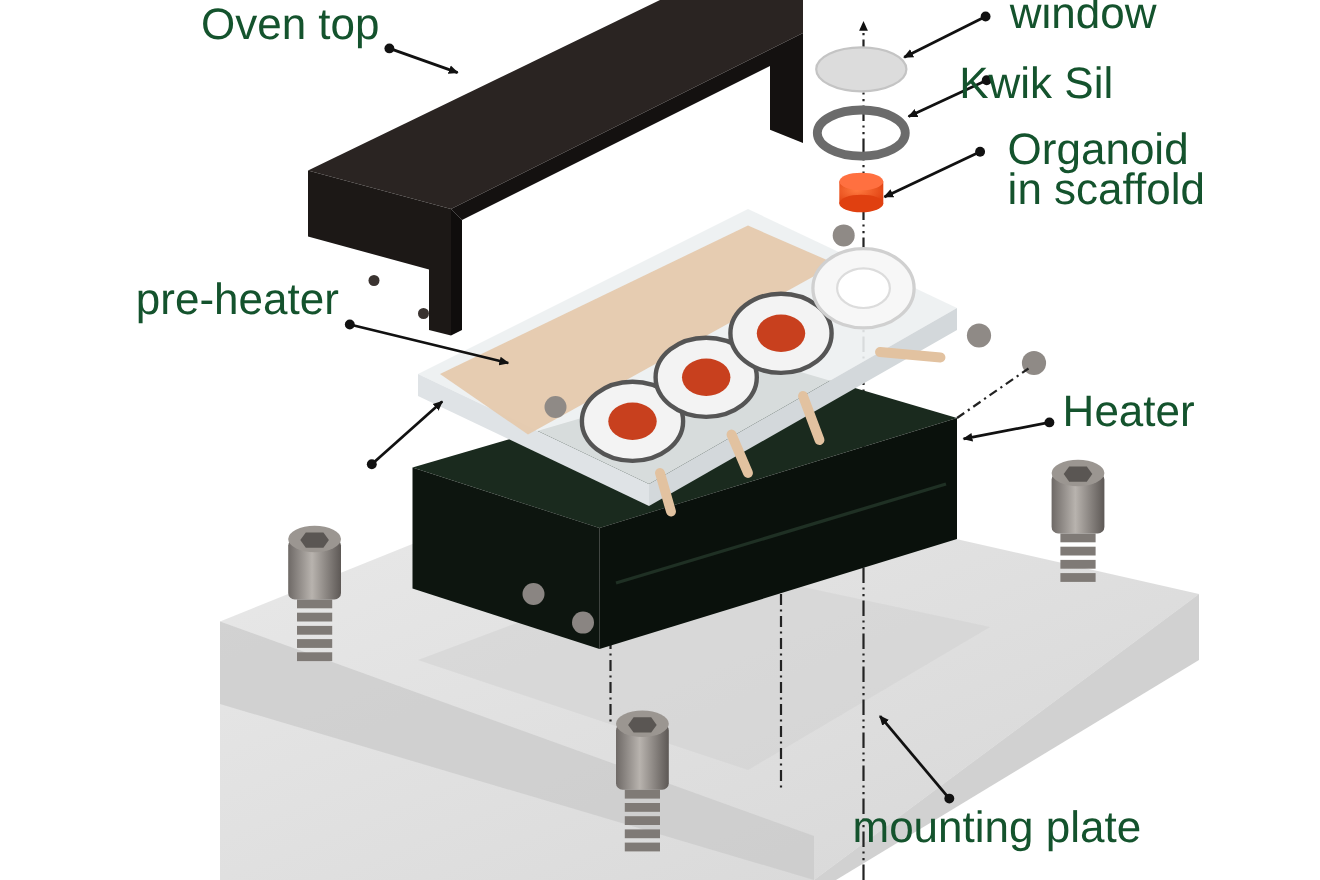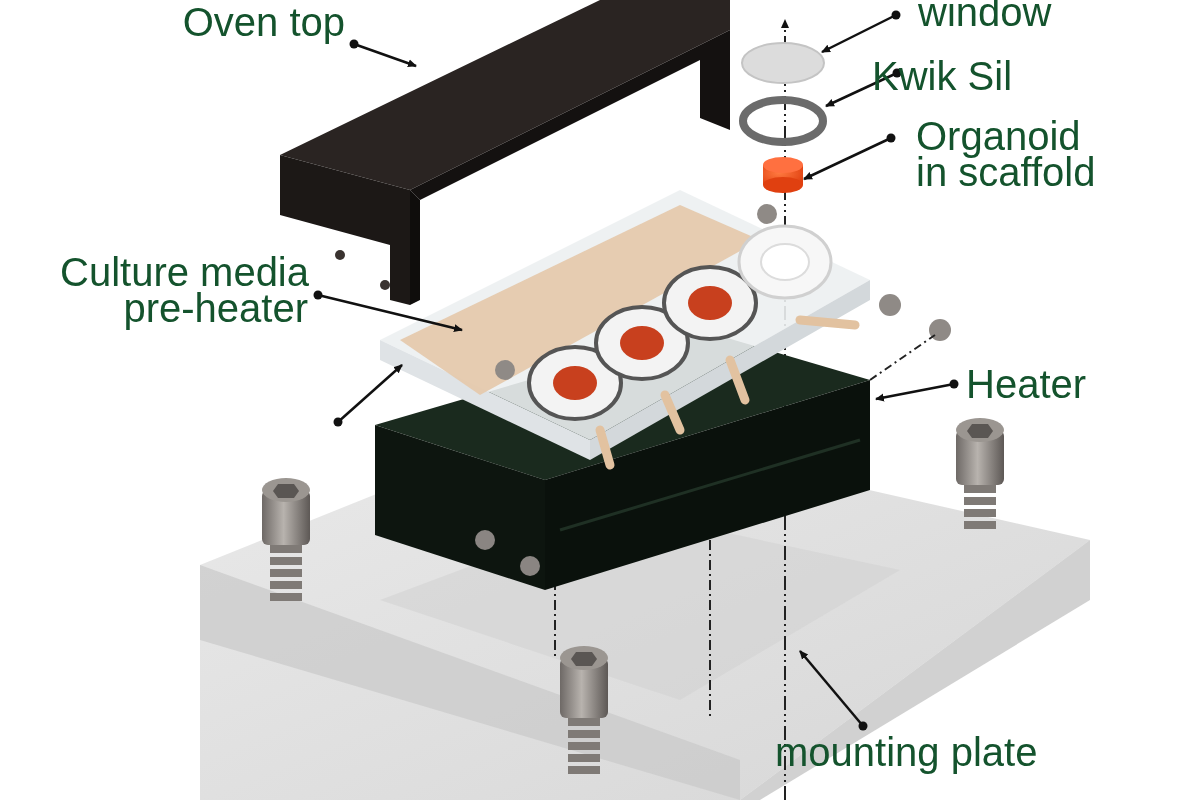--- a/index.html
+++ b/index.html
@@ -171,26 +171,25 @@
 <div class="lbl" style="left:872px; top:58px;">
   <span>Kwik Sil</span>
 </div>
 
 <div class="lbl" style="left:916px; top:118px;">
   <span>Organoid</span>
   <span>in scaffold</span>
 </div>
 
 <div class="lbl right-align" style="left:60px; top:254px; width:248px;">
-  <span>Culture media</span>
   <span>pre-heater</span>
 </div>
 
 <div class="lbl right-align" style="left:40px; top:382px; width:288px;">
 </div>
 
-<div class="lbl" style="left:966px; top:366px;">
+<div class="lbl" style="left:966px; top:356px;">
   <span>Heater</span>
 </div>
 
 <div class="lbl" style="left:775px; top:734px;">
   <span>mounting plate</span>
 </div>
 
 </body></html>

